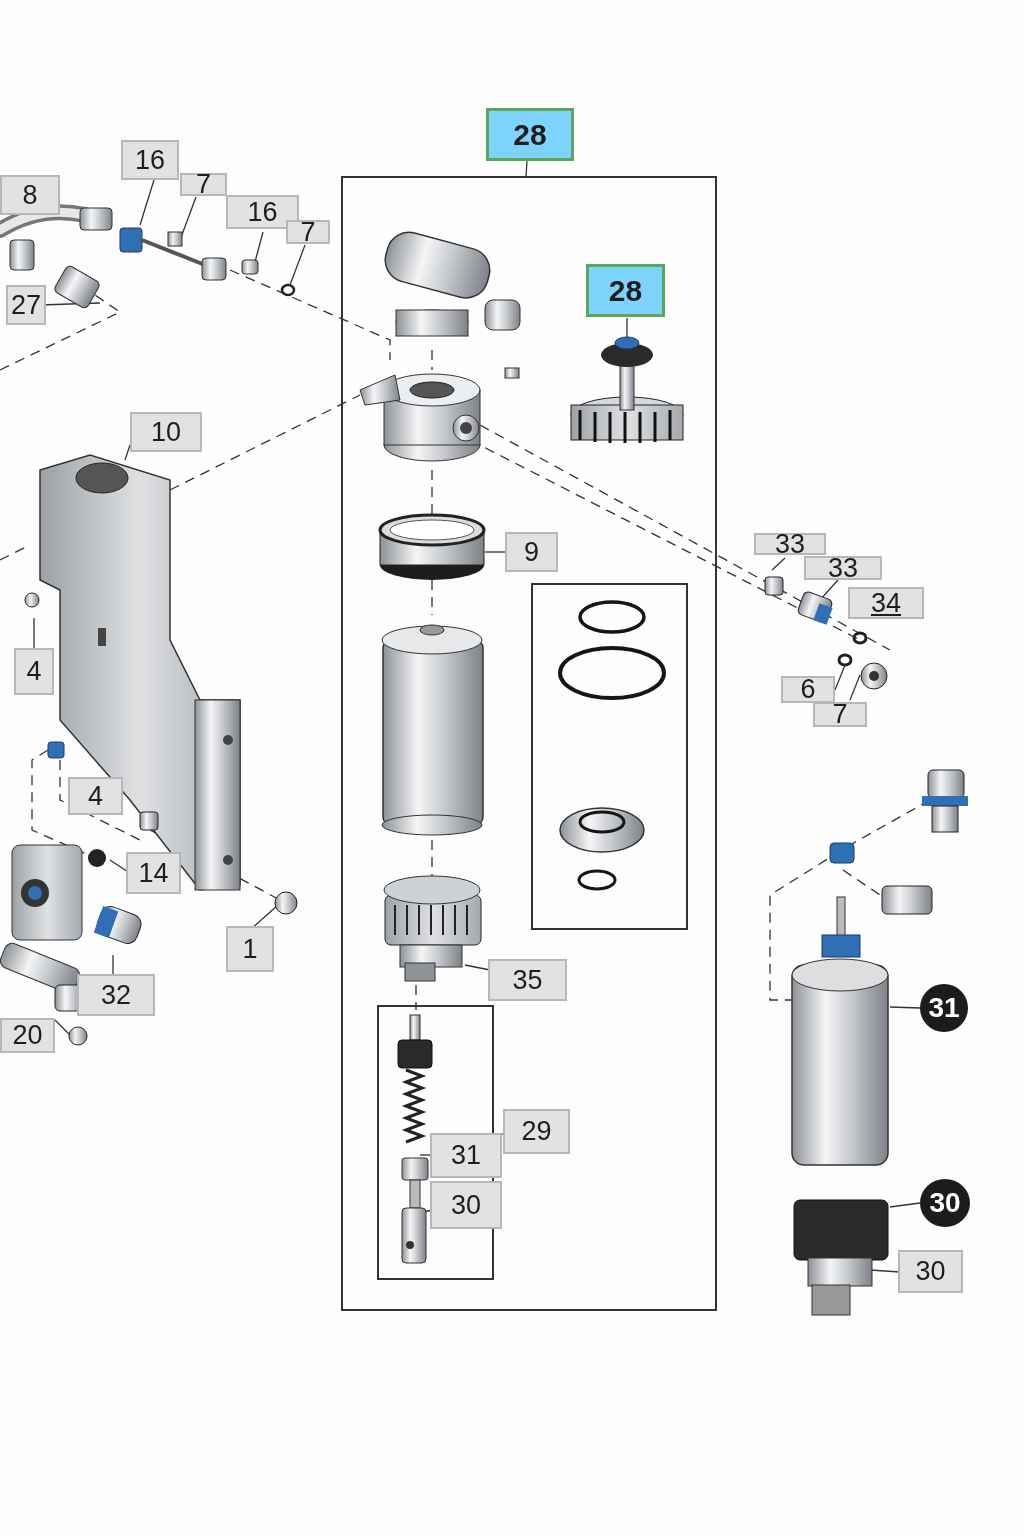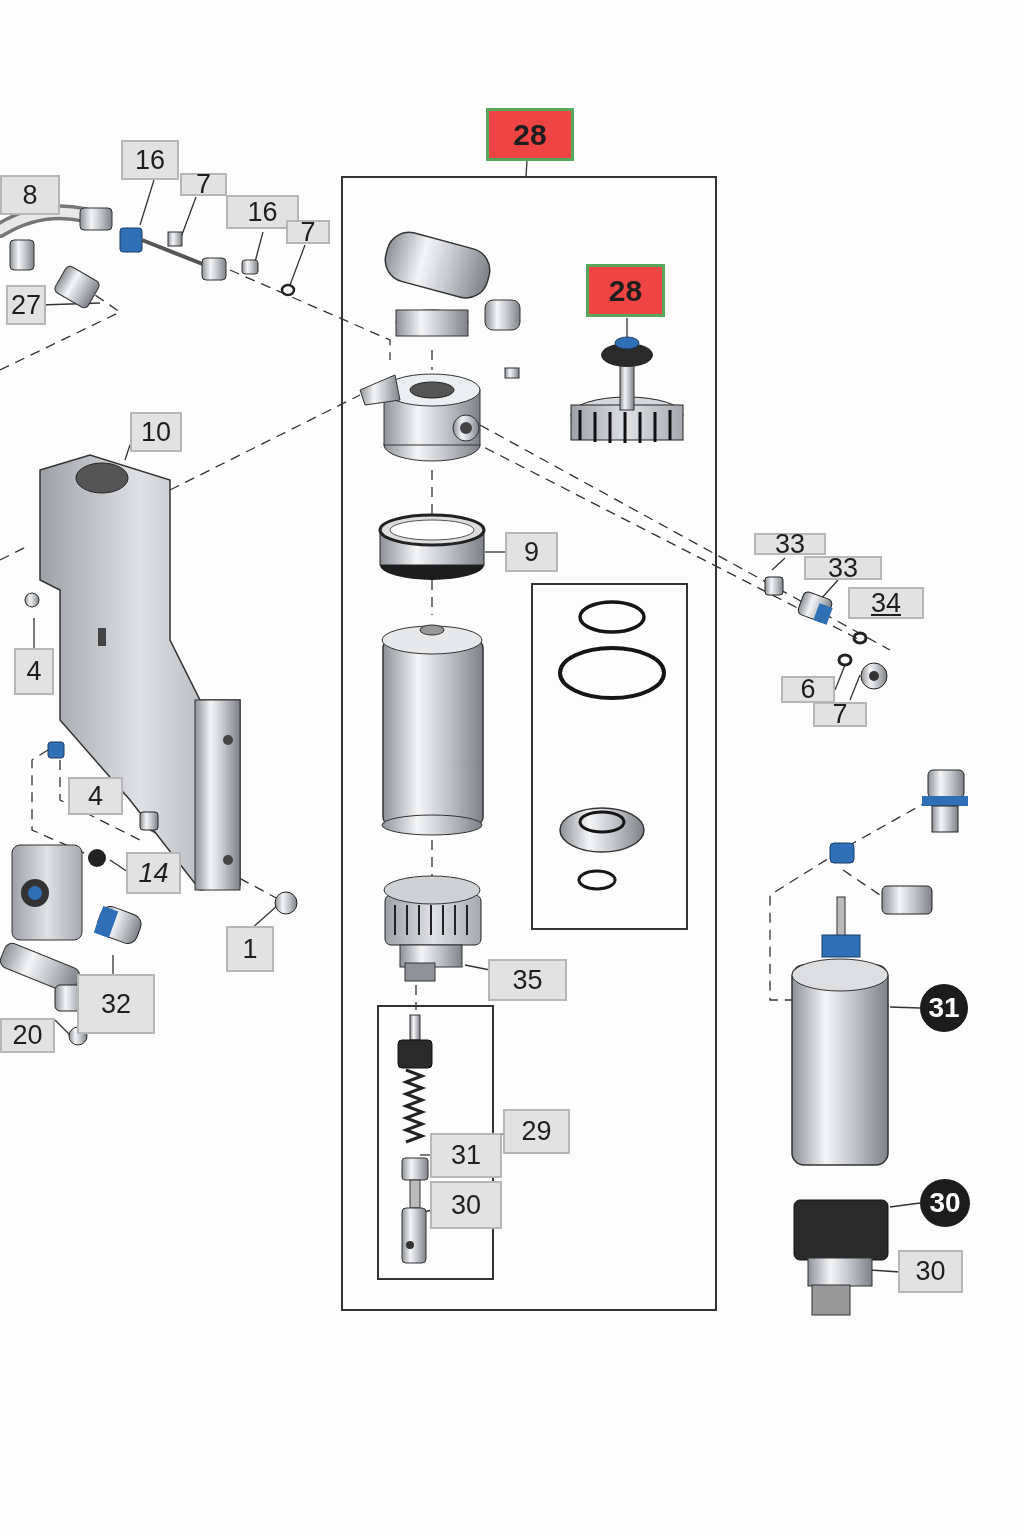--- a/index.html
+++ b/index.html
@@ -1,20 +1,20 @@
 <!DOCTYPE html>
 <html><head>
 <meta charset="utf-8">
 <style>
   html,body{margin:0;padding:0;background:#fdfdfd;}
   body{width:1024px;height:1536px;overflow:hidden;position:relative;font-family:"Liberation Sans","DejaVu Sans",sans-serif;}
   #stage{position:absolute;left:0;top:0;width:1024px;height:1536px;}
   .callout{position:absolute;display:flex;align-items:center;justify-content:center;
     background:#e2e2e2;border:2px solid #b7b7b7;color:#1e1e1e;font-size:27px;box-sizing:border-box;}
-  .callout.green{background:#ef4444;border:3px solid #5aa65a;font-weight:bold;font-size:30px;}
+  .callout.green{background:#7dd3fc;border:3px solid #5aa65a;font-weight:bold;font-size:30px;}
   .callout.dark{background:#1c1c1c;color:#fff;border:none;border-radius:50%;font-weight:bold;font-size:28px;}
 </style>
 </head>
 <body>
 
 <div id="stage">
 <svg width="1024" height="1536" viewBox="0 0 1024 1536">
   <defs>
     <linearGradient id="metal" x1="0" x2="1">
       <stop offset="0" stop-color="#8d9196"></stop>
@@ -223,27 +223,27 @@
 
 <div id="callouts">
       <div class="callout green" style="left: 486px; top: 108px; width: 88px; height: 53px;">28</div>
       <div class="callout green" style="left: 586px; top: 264px; width: 79px; height: 53px;">28</div>
       <div class="callout" style="left: 121px; top: 140px; width: 58px; height: 40px;">16</div>
       <div class="callout" style="left: 180px; top: 173px; width: 47px; height: 23px;">7</div>
       <div class="callout" style="left: 226px; top: 195px; width: 73px; height: 34px;">16</div>
       <div class="callout" style="left: 286px; top: 220px; width: 44px; height: 24px;">7</div>
       <div class="callout" style="left: 0px; top: 175px; width: 60px; height: 40px;">8</div>
       <div class="callout" style="left: 6px; top: 285px; width: 40px; height: 40px;">27</div>
-      <div class="callout" style="left: 130px; top: 412px; width: 52px; height: 40px; text-align: center;">10</div>
+      <div class="callout" style="left: 130px; top: 412px; width: 72px; height: 40px; text-align: center;">10</div>
       <div class="callout" style="left: 505px; top: 532px; width: 53px; height: 40px;">9</div>
       <div class="callout" style="left: 14px; top: 648px; width: 40px; height: 47px;">4</div>
       <div class="callout" style="left: 68px; top: 777px; width: 55px; height: 38px;">4</div>
-      <div class="callout" style="left: 126px; top: 852px; width: 55px; height: 42px; font-style: italic;">14</div>
+      <div class="callout" style="left: 126px; top: 852px; width: 55px; height: 42px;">14</div>
       <div class="callout" style="left: 226px; top: 926px; width: 48px; height: 46px;">1</div>
-      <div class="callout" style="left: 77px; top: 974px; width: 78px; height: 60px;">32</div>
+      <div class="callout" style="left: 77px; top: 974px; width: 78px; height: 42px;">32</div>
       <div class="callout" style="left: 0px; top: 1018px; width: 55px; height: 35px;">20</div>
       <div class="callout" style="left: 754px; top: 533px; width: 72px; height: 22px;">33</div>
       <div class="callout" style="left: 804px; top: 556px; width: 78px; height: 24px;">33</div>
       <div class="callout" style="left: 848px; top: 587px; width: 76px; height: 32px; text-decoration: underline;">34</div>
       <div class="callout" style="left: 781px; top: 676px; width: 54px; height: 27px;">6</div>
       <div class="callout" style="left: 813px; top: 702px; width: 54px; height: 25px;">7</div>
       <div class="callout" style="left: 488px; top: 950px; width: 79px; height: 42px; margin-top: 9px;">35</div>
       <div class="callout" style="left: 503px; top: 1109px; width: 67px; height: 45px;">29</div>
       <div class="callout" style="left: 430px; top: 1133px; width: 72px; height: 45px;">31</div>
       <div class="callout" style="left: 430px; top: 1181px; width: 72px; height: 48px;">30</div>

